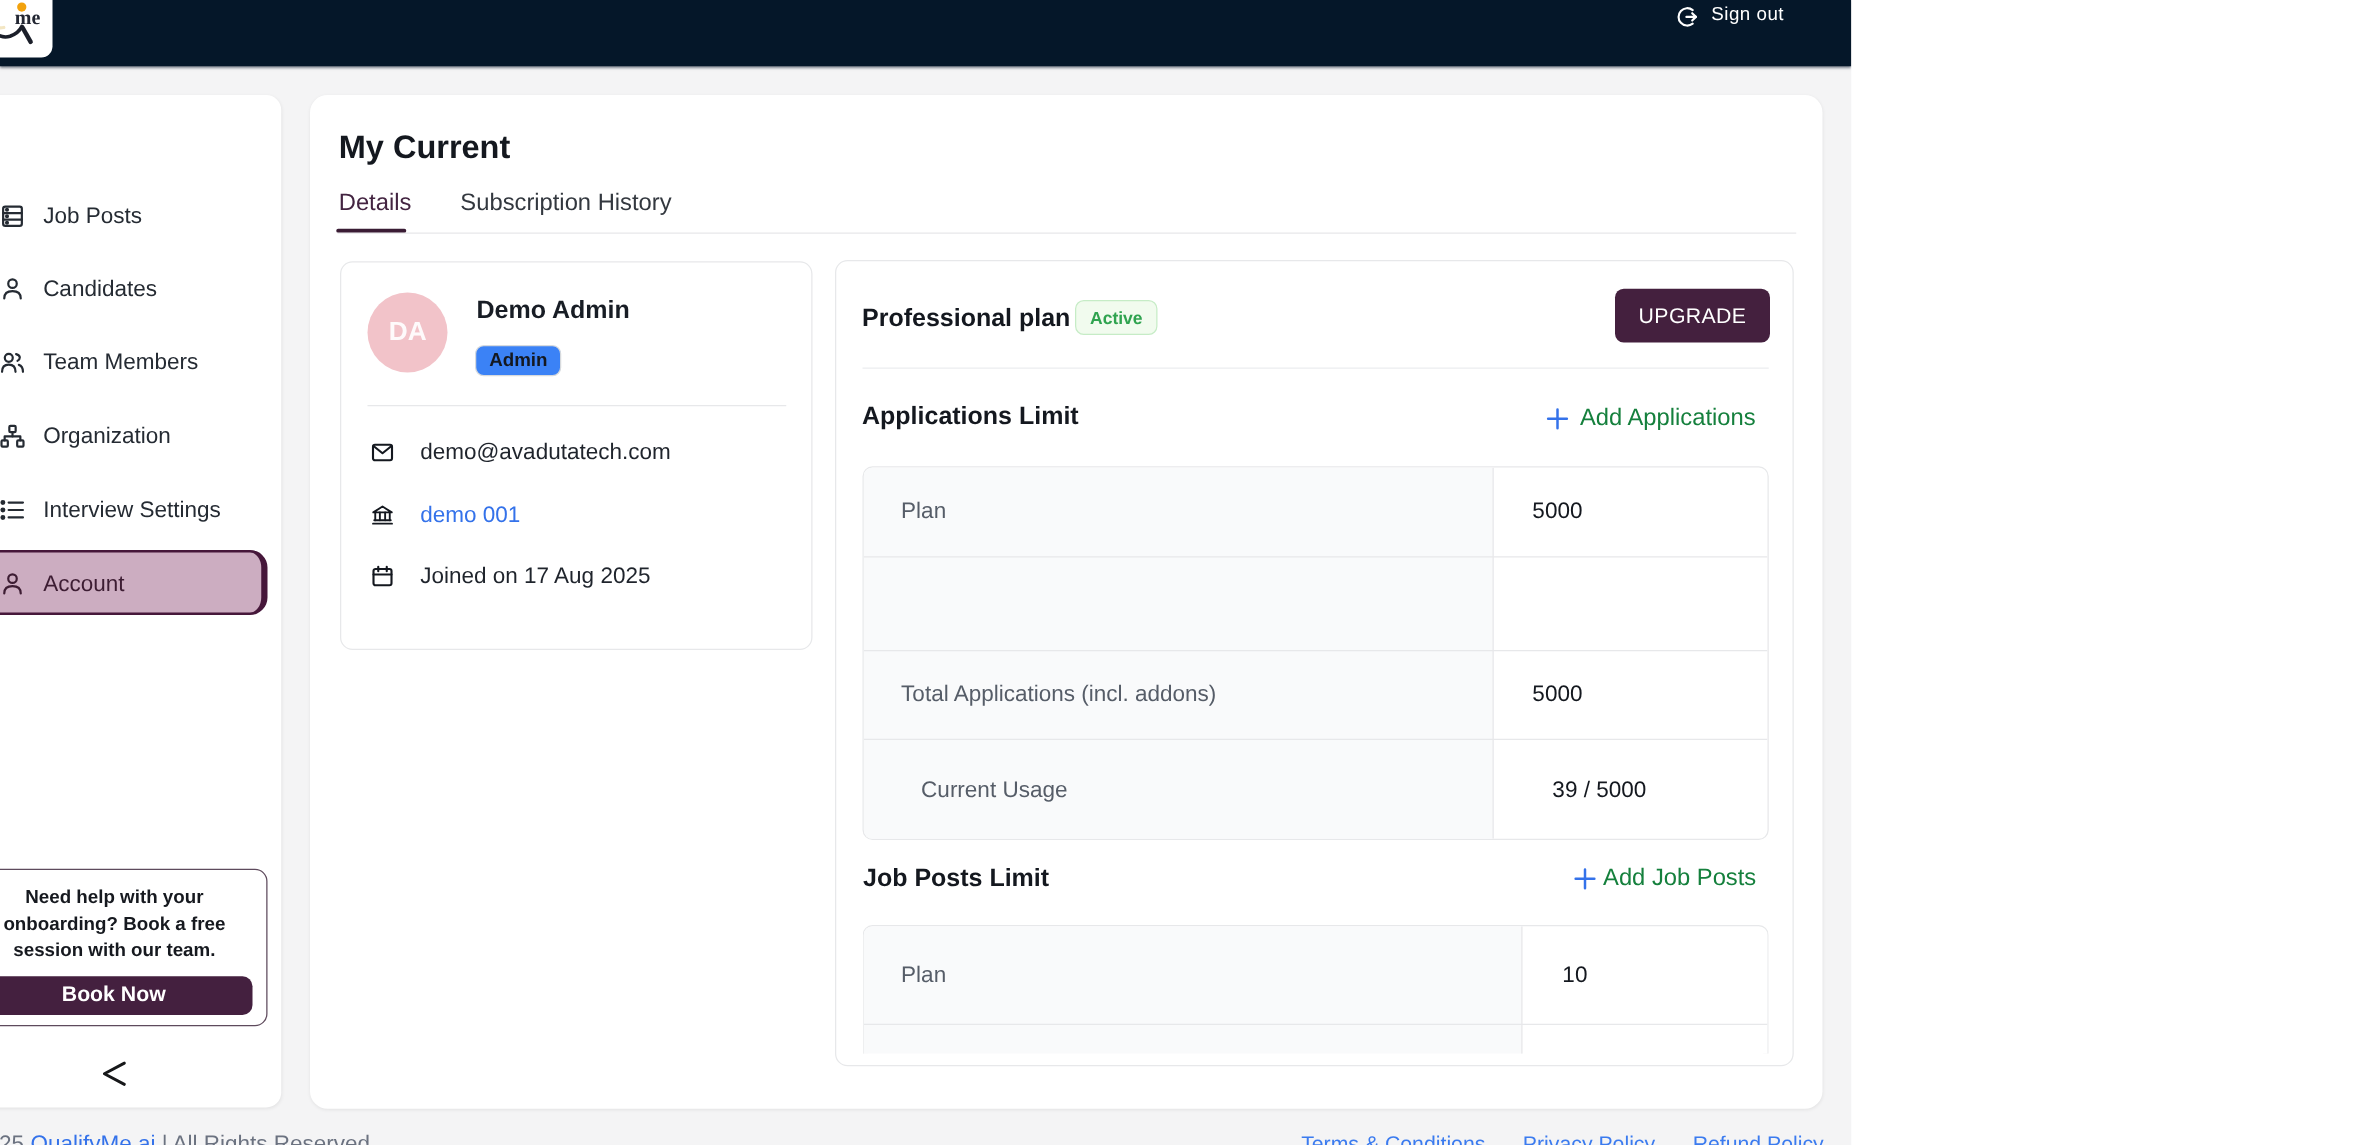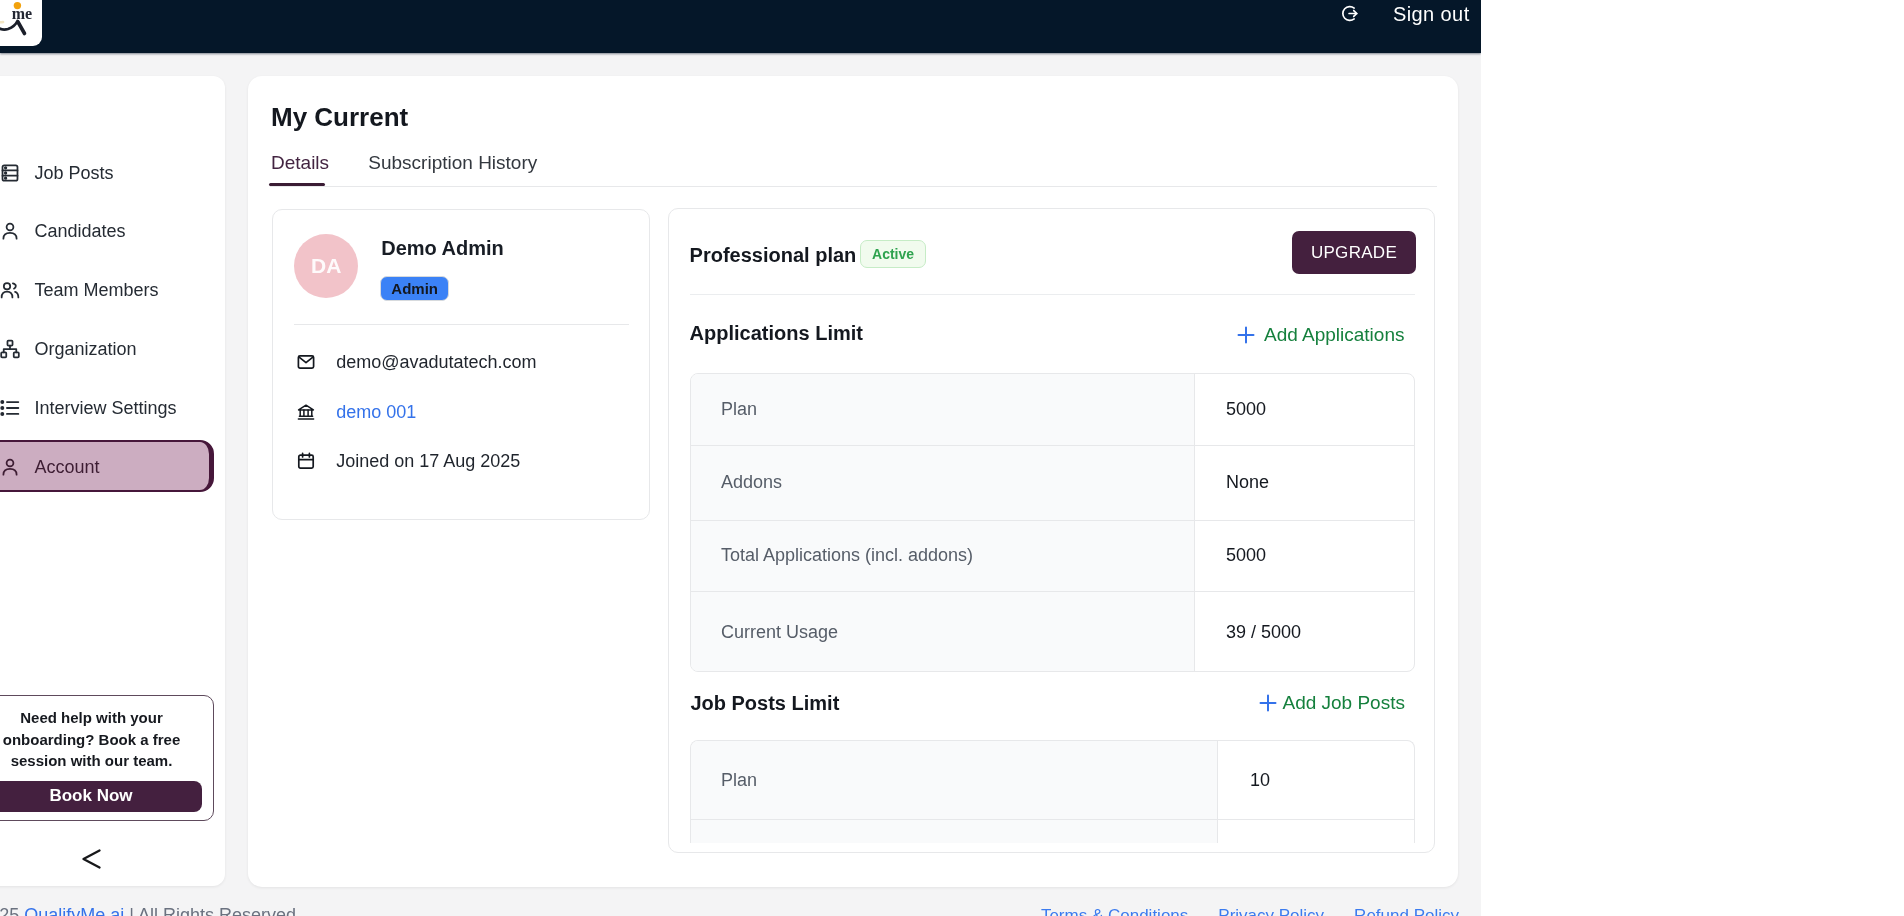--- a/index.html
+++ b/index.html
@@ -39,21 +39,21 @@
         <path d="M 31 37 L 37.5 48.5" stroke="#1b1f2a" stroke-width="3.6" stroke-linecap="round"></path>
         <path d="M 3 33 Q 10 38.5 16 37" fill="none" stroke="#f3e6c3" stroke-width="2.6" stroke-linecap="round"></path>
       </svg>
     </div>
     <div id="signout">
       <svg style="position:absolute;left:0;top:4.5px" width="17" height="17" viewBox="0 0 20 20" fill="none" stroke="#ffffff" stroke-width="2" stroke-linecap="round" stroke-linejoin="round">
         <path d="M 15.5 3.6 A 8.2 8.2 0 1 0 15.5 16.4"></path>
         <path d="M 9.5 10 L 18.5 10"></path>
         <path d="M 15 6.5 L 18.5 10 L 15 13.5"></path>
       </svg>
-      <div style="position:absolute;left:28px;top:2.5px;font-size:20px;letter-spacing:0.4px;white-space:nowrap;margin-left:24px;">Sign out</div>
+      <div style="position:absolute;left:28px;top:2.5px;font-size:15px;letter-spacing:0.4px;white-space:nowrap;">Sign out</div>
     </div>
   </div>
 
   <div id="sidebar">
     <div class="nav-item" style="top:74.6px;">
       <svg width="22" height="22" viewBox="0 0 20 20" fill="none" stroke="#252b33" stroke-width="1.6" stroke-linecap="round" stroke-linejoin="round">
         <rect x="3.2" y="3" width="13.6" height="14" rx="1.6"></rect>
           <path d="M3.2 7.7 H16.8"></path>
           <path d="M3.2 12.4 H16.8"></path>
         <circle cx="6" cy="5.3" r="0.7" fill="#252b33"></circle>
@@ -171,29 +171,25 @@
 
       <div class="tbl" style="left:21.8px;top:163.4px;width:724.6px;height:299.1px;border-radius:8px;">
         <div style="position:absolute;left:0;top:0;width:503.2px;height:100%;background:#f9fafb;border-right:1px solid #e7e8ea;"></div>
         <div style="position:absolute;left:0;top:71px;width:100%;height:1px;background:#e7e8ea;"></div>
         <div style="position:absolute;left:0;top:145.8px;width:100%;height:1px;background:#e7e8ea;"></div>
         <div style="position:absolute;left:0;top:217.3px;width:100%;height:1px;background:#e7e8ea;"></div>
         <div style="position:absolute;left:0;top:0;width:100%;height:71px;">
             <span class="tlabel">Plan</span>
             <span class="tvalue" style="left:534.5px;">5000</span>
           </div>
-        <div style="position:absolute;left:0;top:71px;width:100%;height:74.8px;">
-            <span class="tlabel">Addons</span>
-            <span class="tvalue" style="left:534.5px;">None</span>
-          </div>
         <div style="position:absolute;left:0;top:145.8px;width:100%;height:71.5px;">
             <span class="tlabel">Total Applications (incl. addons)</span>
             <span class="tvalue" style="left:534.5px;">5000</span>
           </div>
-        <div style="position:absolute;left:0;top:217.3px;width:100%;height:81.8px;">
+        <div style="position:absolute;left:16px;top:217.3px;width:100%;height:81.8px;">
             <span class="tlabel">Current Usage</span>
             <span class="tvalue" style="left:534.5px;text-align:center;">39 / 5000</span>
           </div>
       </div>
 
       <div class="sechead" style="left:21.8px;top:482.6px;">Job Posts Limit</div>
       <div class="addlink" style="right:29px;top:482.7px;">
           <svg class="plus" style="margin-right:4px" width="20" height="20" viewBox="0 0 20 20" fill="none" stroke="#3472ea" stroke-width="2" stroke-linecap="round">
             <path d="M10 2.5 V17.5 M2.5 10 H17.5"></path>
           </svg>

